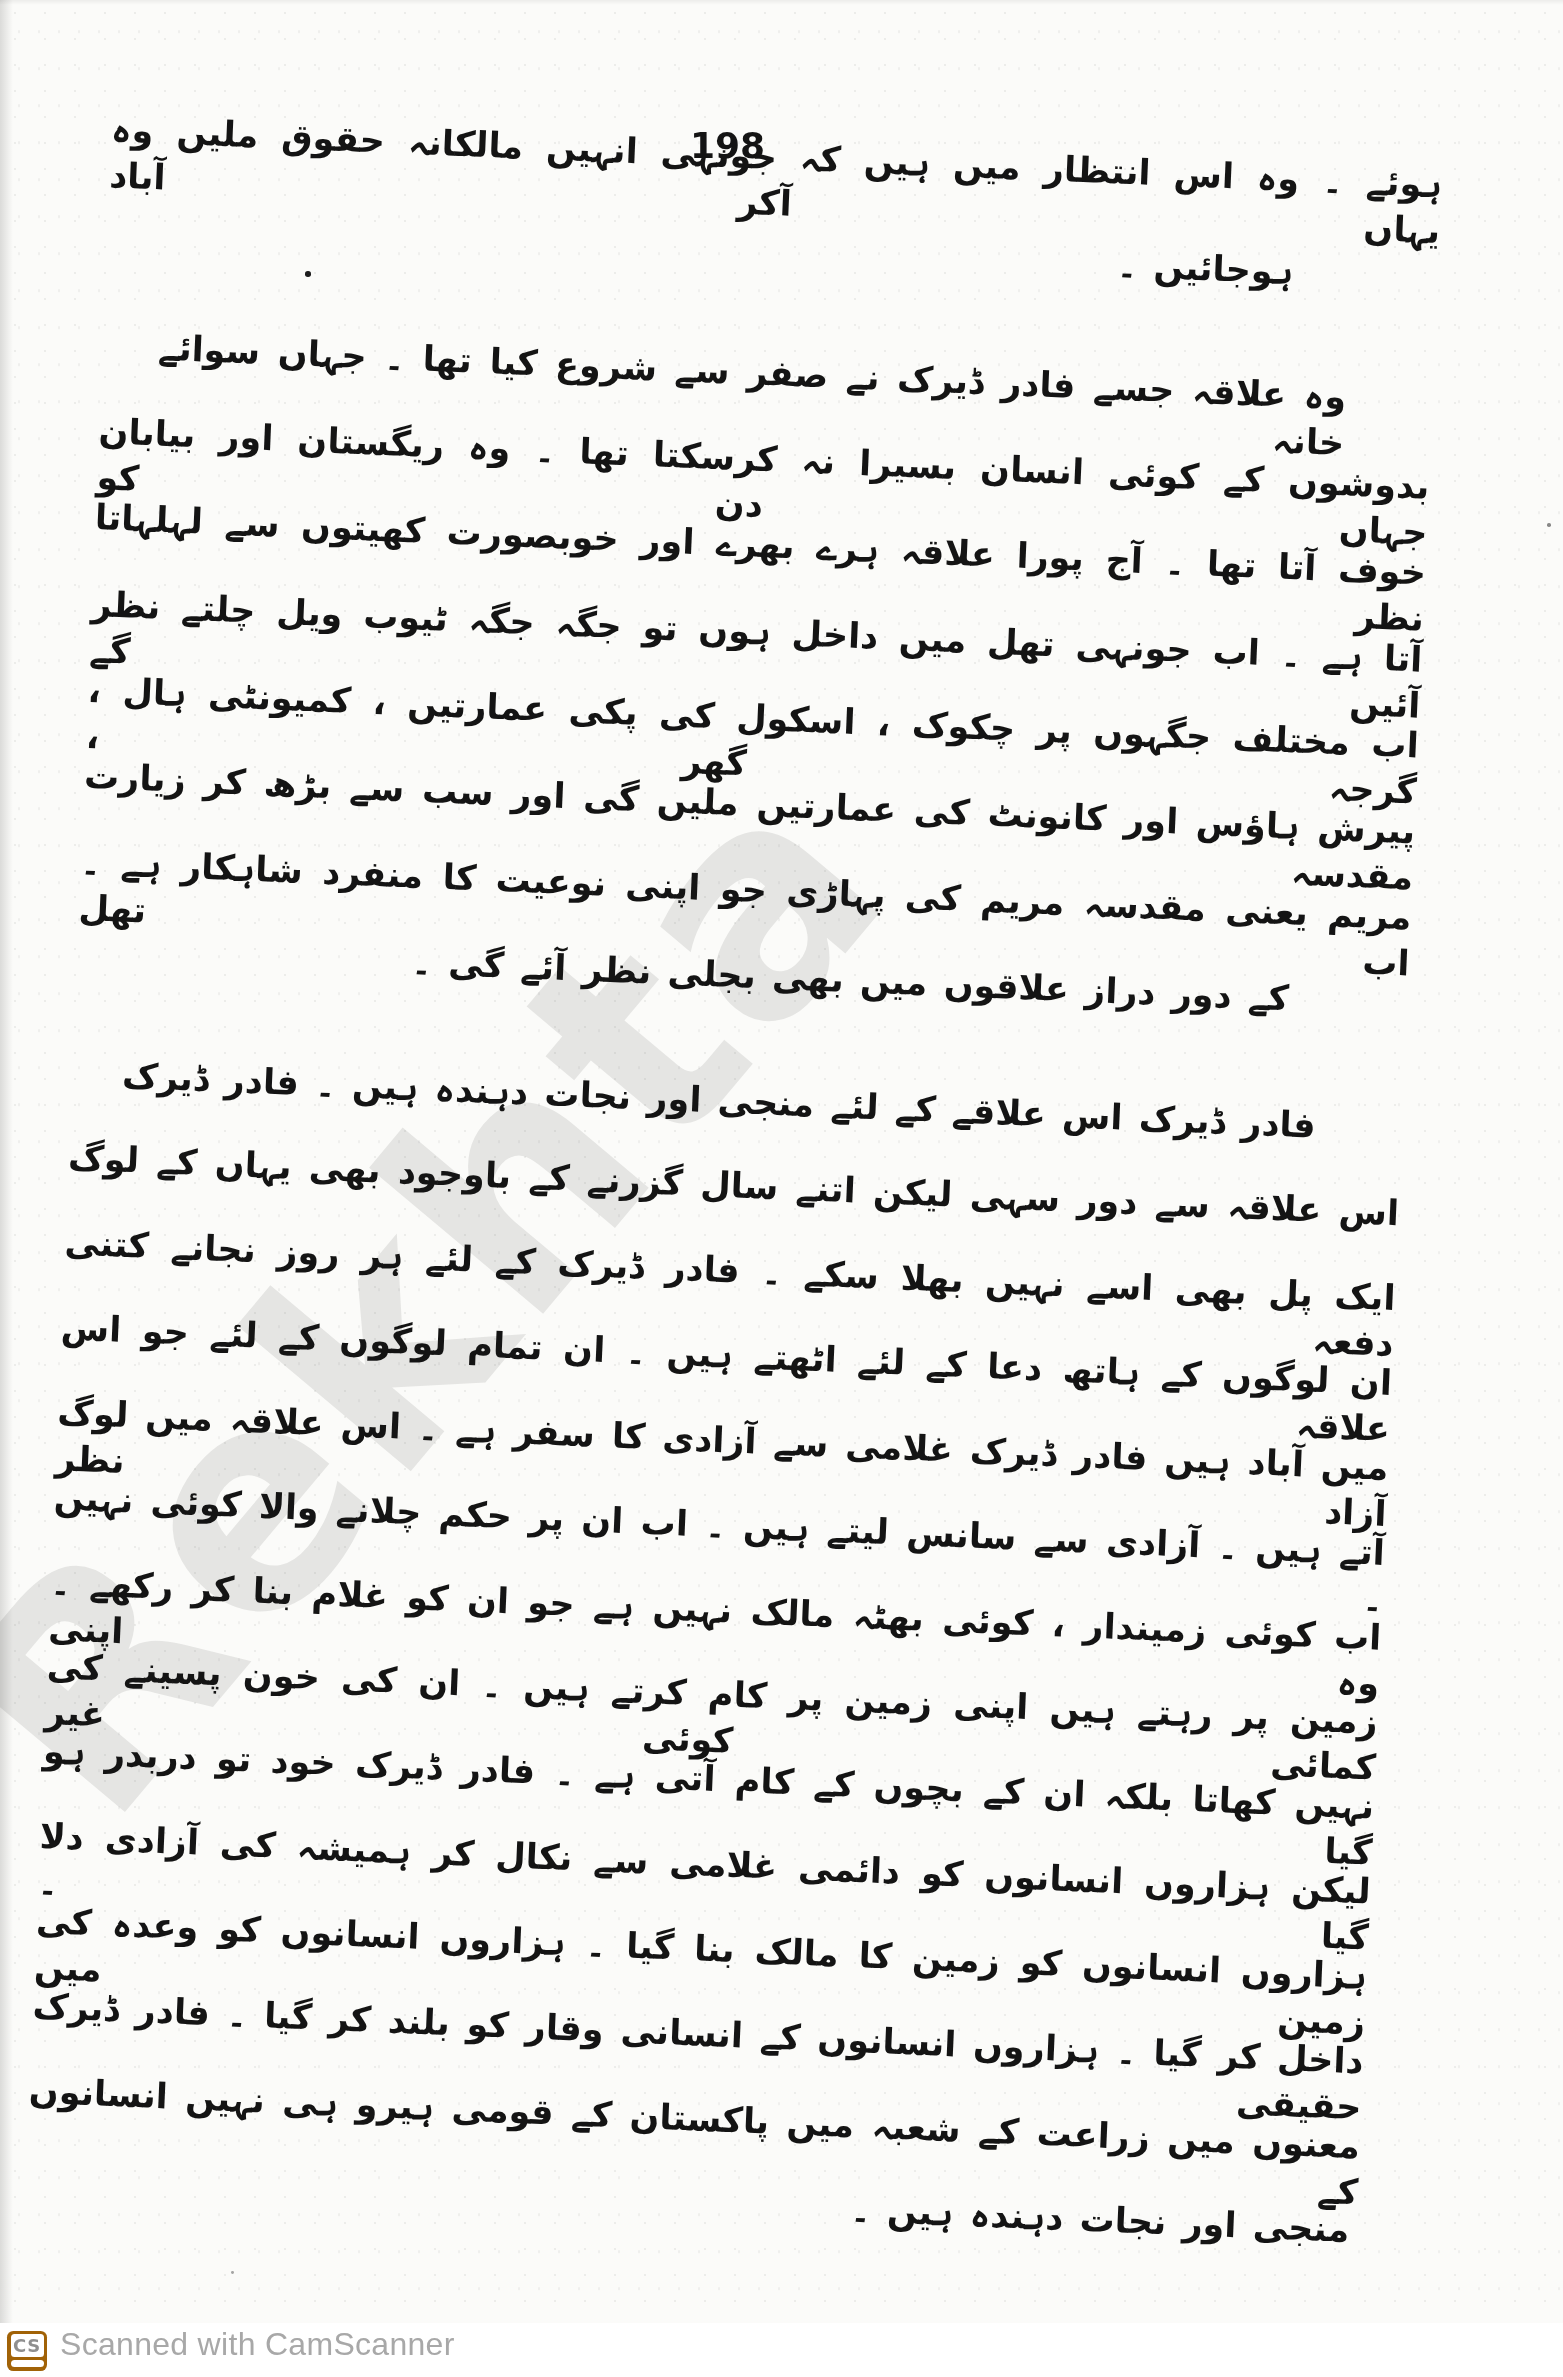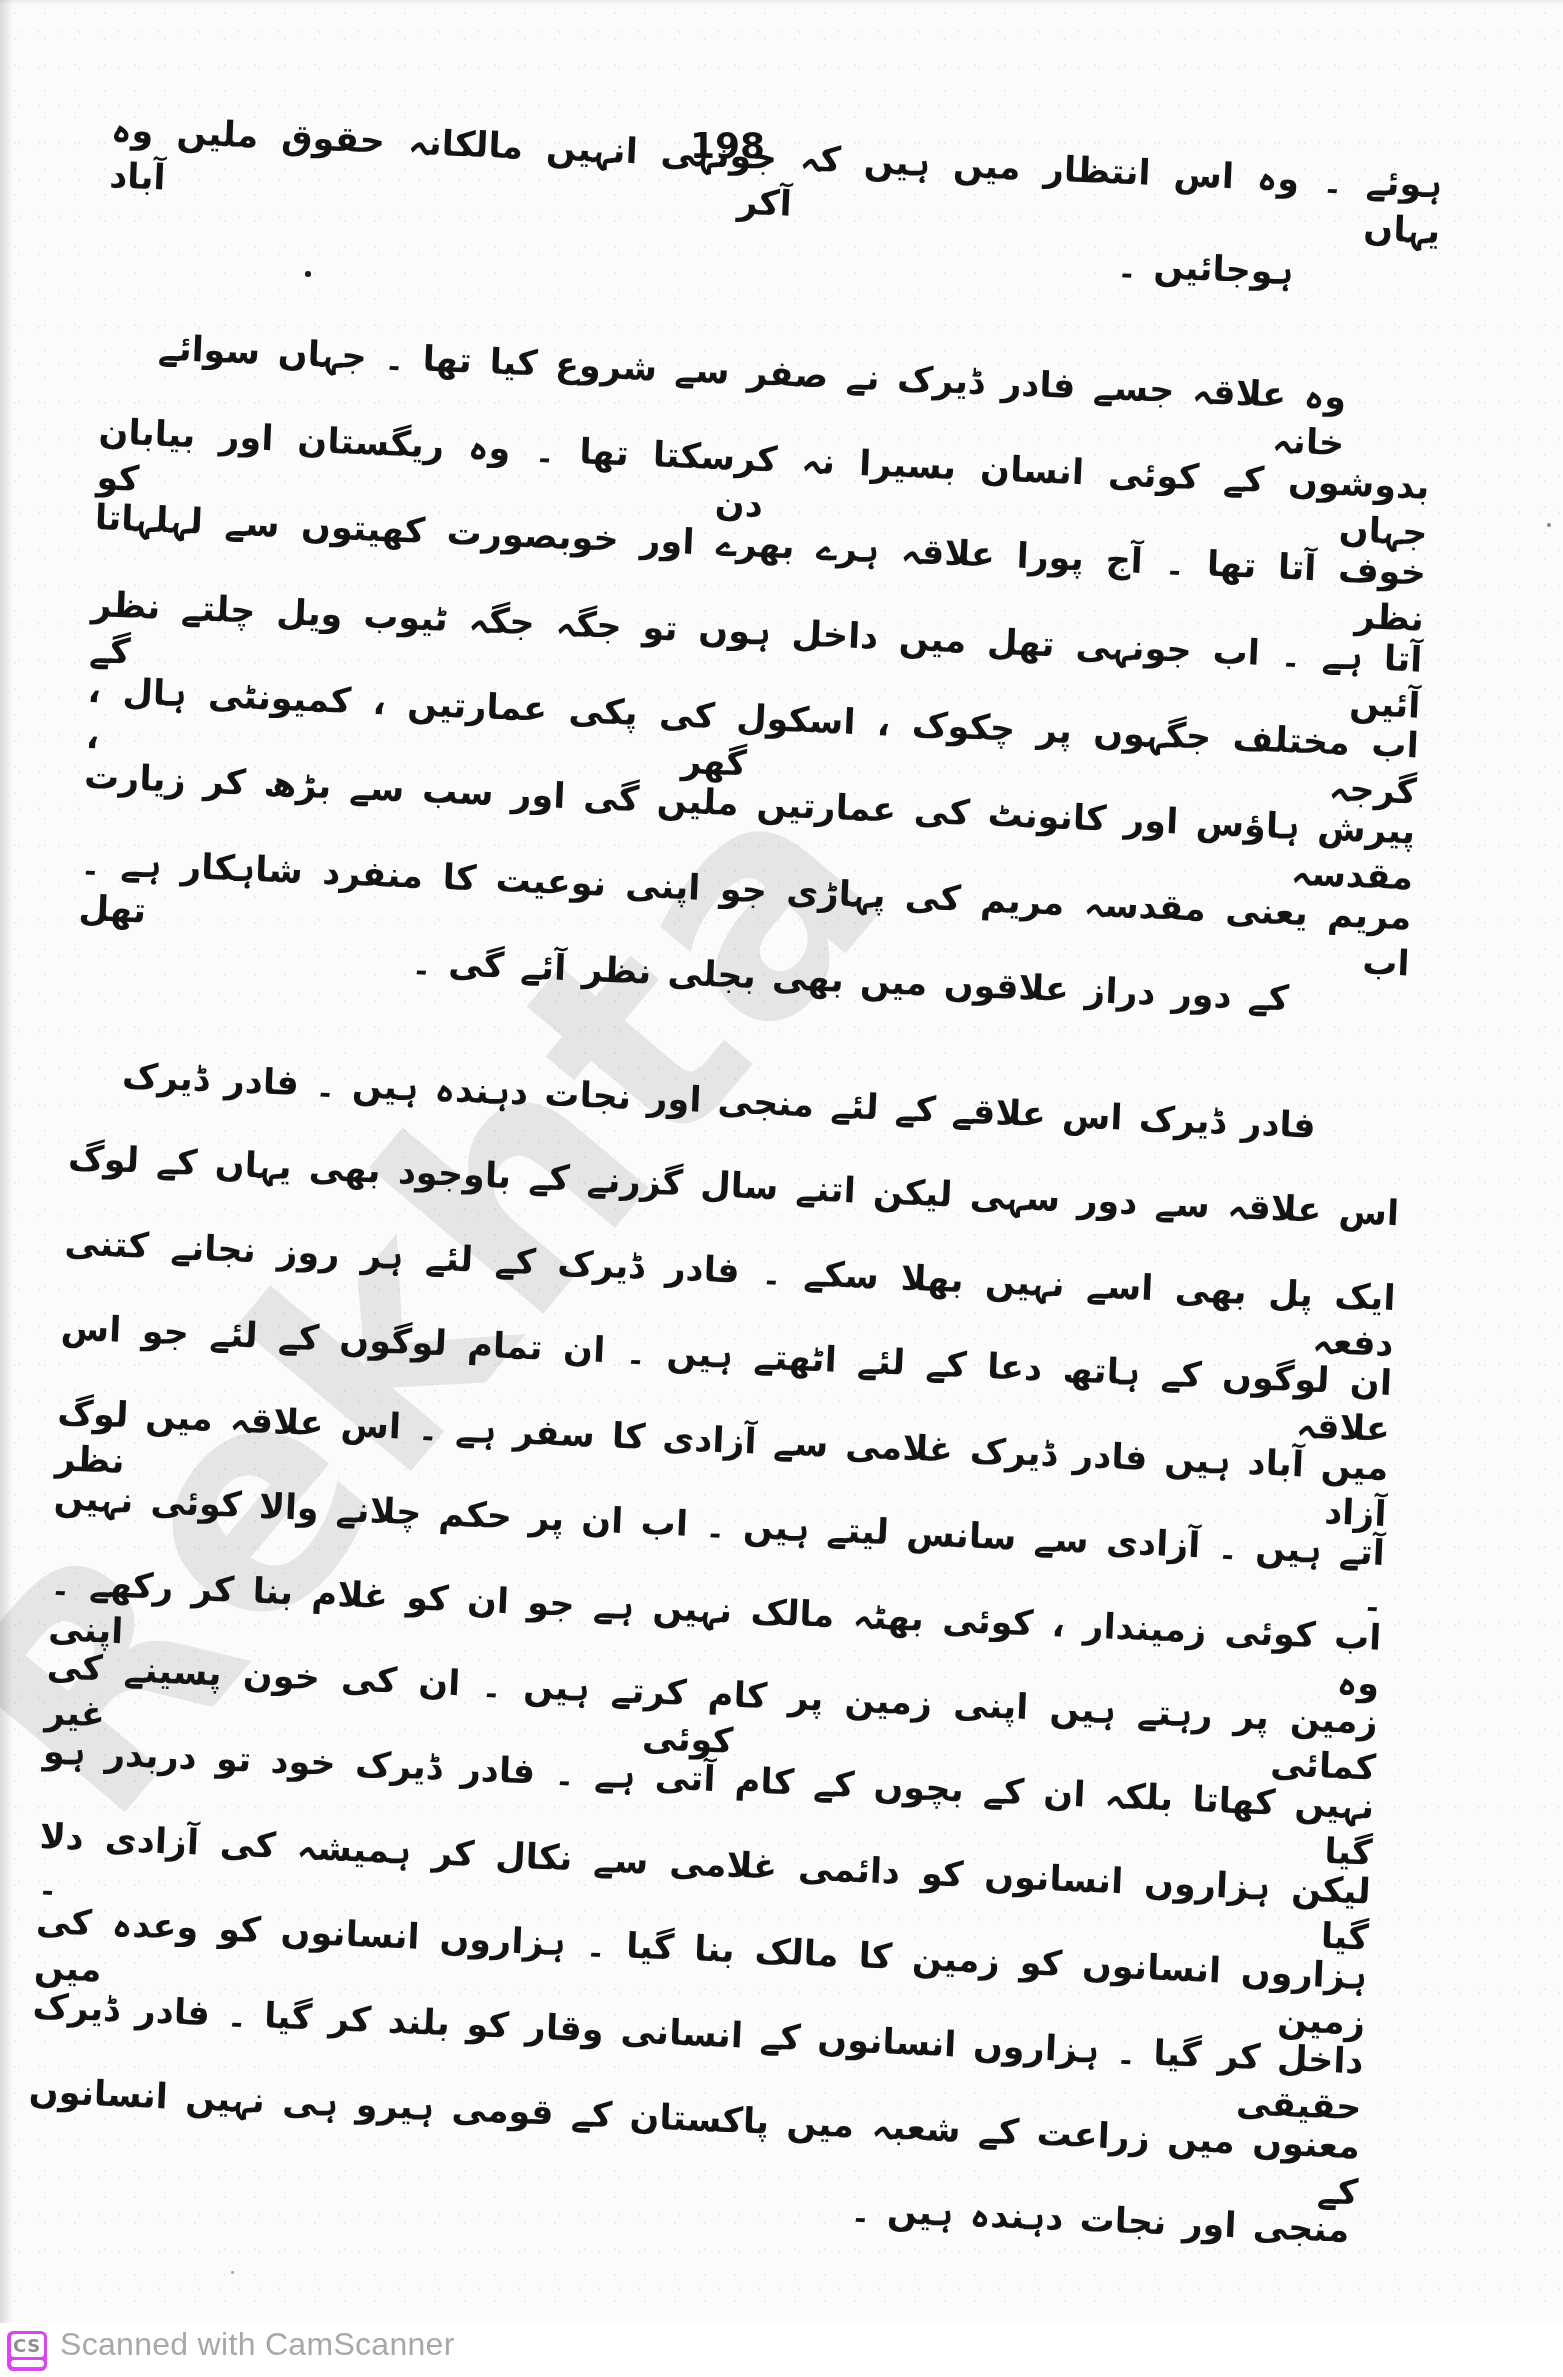--- a/index.html
+++ b/index.html
@@ -51,21 +51,21 @@
   }
   .speck{position:absolute;border-radius:50%;z-index:3;}
   .speck.s1{left:305px;top:271px;width:5.6px;height:5.6px;background:rgba(10,10,10,0.92);}
   .speck.s2{left:1547px;top:523px;width:3.5px;height:3.5px;background:rgba(60,60,60,0.6);}
   .speck.s3{left:231px;top:2271px;width:2.8px;height:2.8px;background:rgba(80,80,80,0.5);}
   .scanbar{
     position:absolute;left:0;right:0;bottom:0;height:54px;background:#ffffff;z-index:5;
   }
   .cs-icon{
     position:absolute;left:7px;bottom:6.3px;width:40px;height:40px;
-    background:#d946ef;border-radius:6.3px;
+    background:#a16207;border-radius:6.3px;
   }
   .cs-inner{
     position:absolute;left:3.5px;top:3.5px;right:3.5px;height:23px;
     background:#ffffff;border-radius:3.5px;
     display:flex;align-items:center;justify-content:center;
     font-weight:bold;font-size:18px;color:#8f8f8f;letter-spacing:0.7px;
   }
   .cs-bar{
     position:absolute;left:3.5px;bottom:3.5px;right:3.5px;height:7px;
     background:#ffffff;border-radius:3.5px;

